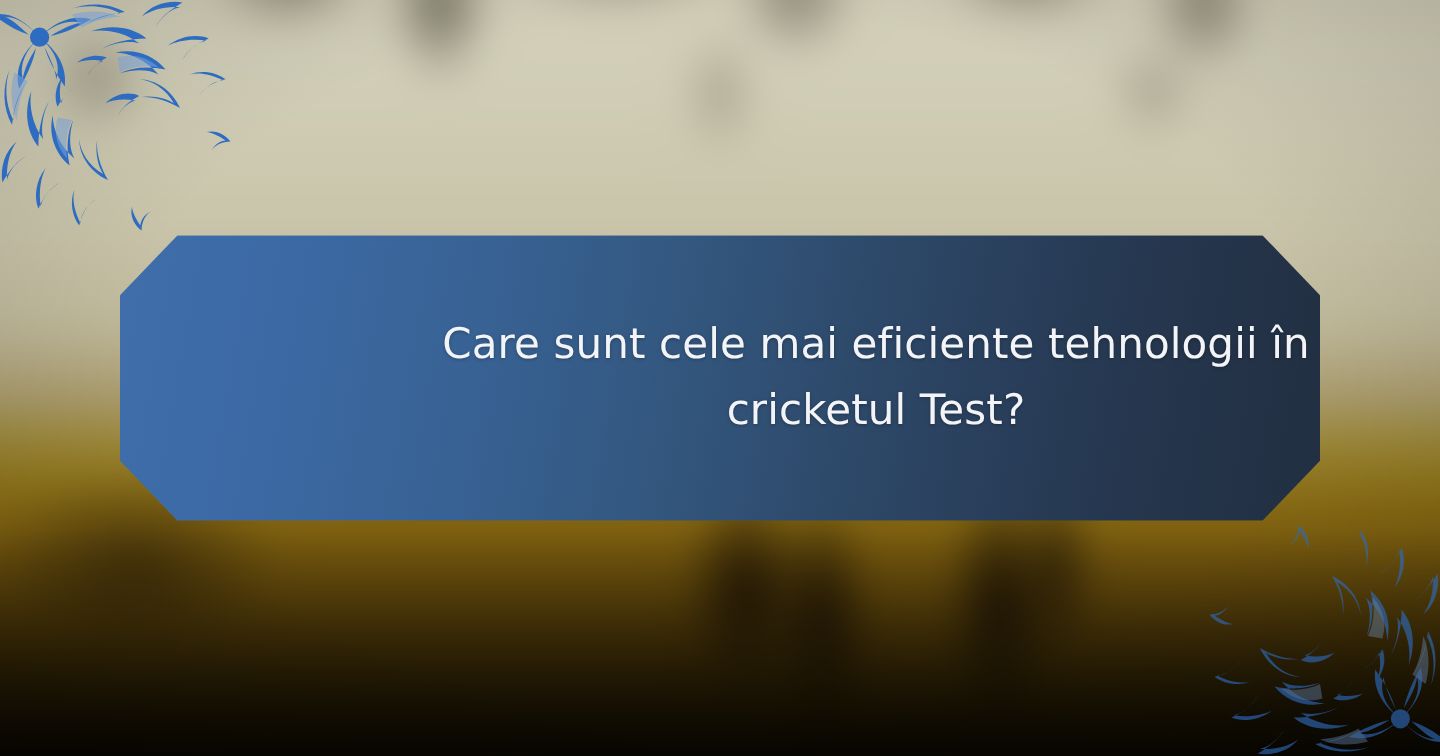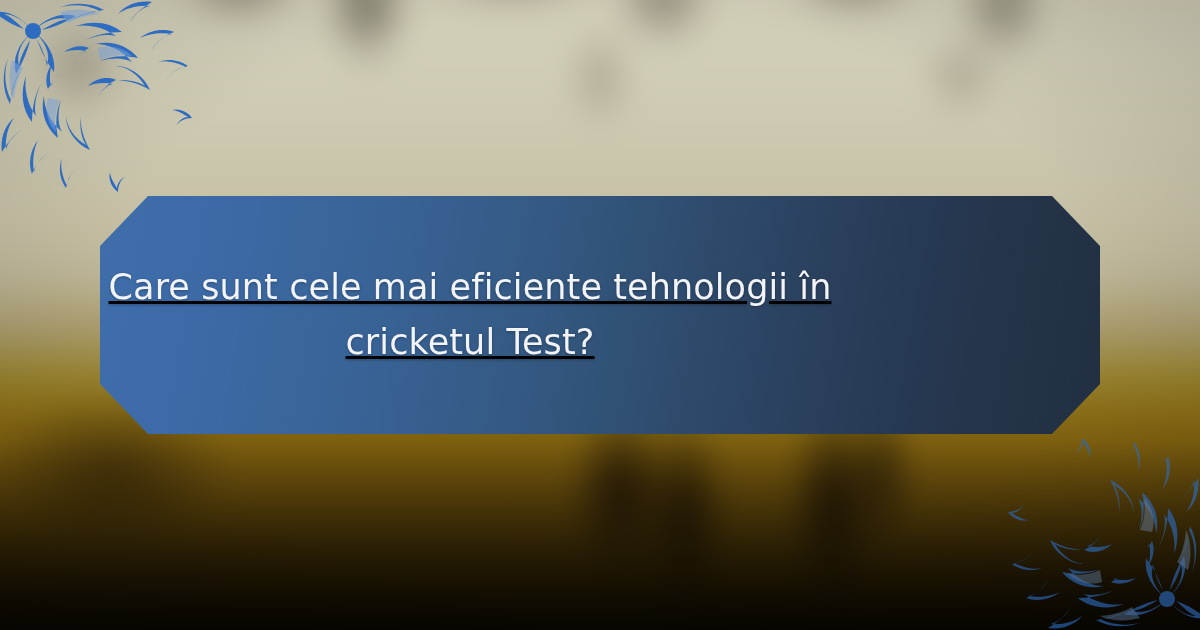--- a/index.html
+++ b/index.html
@@ -88,22 +88,21 @@
         #386294 30%,
         #33577f 46%,
         #2d4868 62%,
         #283c57 76%,
         #24344a 88%,
         #222f42 100%);
     -webkit-clip-path:polygon(48px 0, calc(100% - 48px) 0, 100% 50px, 100% calc(100% - 50px), calc(100% - 48px) 100%, 48px 100%, 0 calc(100% - 50px), 0 50px);
     clip-path:polygon(48px 0, calc(100% - 48px) 0, 100% 50px, 100% calc(100% - 50px), calc(100% - 48px) 100%, 48px 100%, 0 calc(100% - 50px), 0 50px);
     display:flex;
     align-items:center;
-    justify-content:flex-start;
-    text-decoration:underline;
+    justify-content:flex-end;
   }
 
   .banner-text {
     width:740px;
     text-align:center;
     color:#f2f4f7;
     font-family:"DejaVu Sans", sans-serif;
     font-size:35px;
     font-weight:400;
     line-height:55px;

